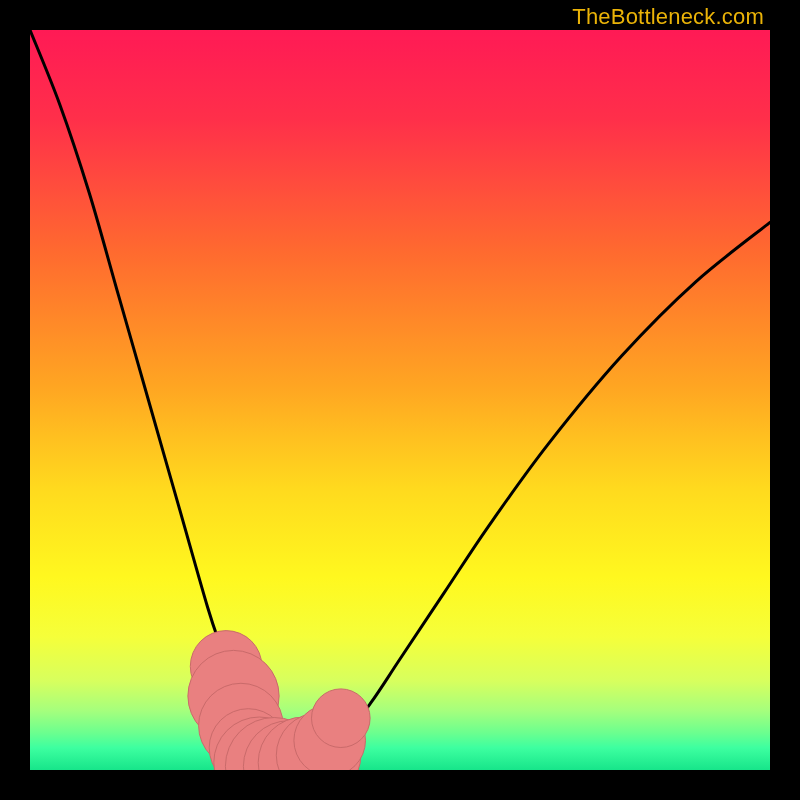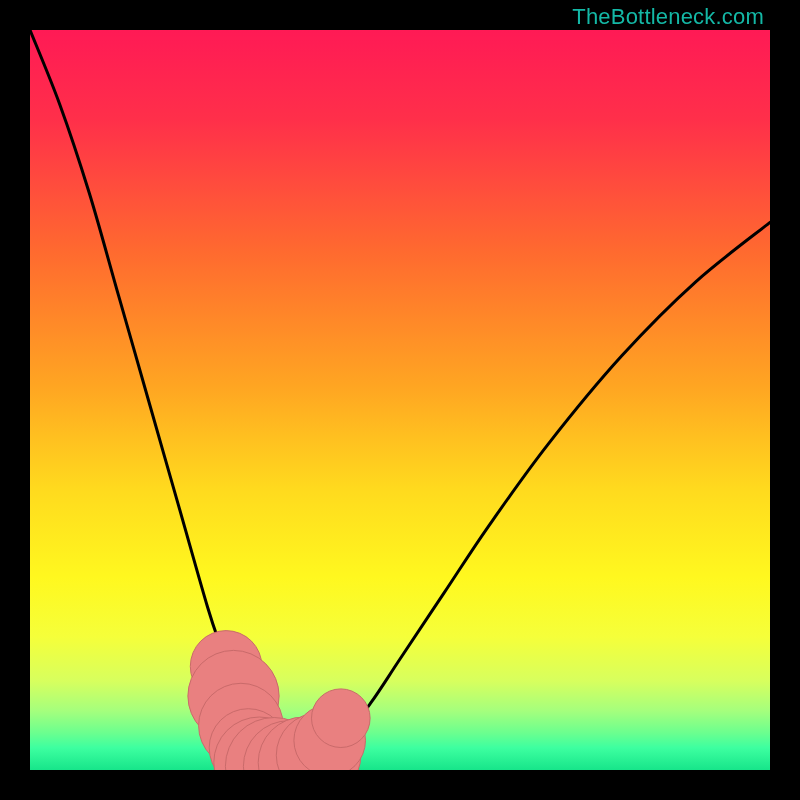--- a/index.html
+++ b/index.html
@@ -38,21 +38,21 @@
     position: absolute;
     left: 0;
     top: 0;
     width: 100%;
     height: 100%;
   }
   .watermark {
     position: absolute;
     top: 4px;
     right: 36px;
-    color: #14b8a6;
+    color: #eab308;
     font-size: 22px;
     font-weight: 500;
     letter-spacing: 0.2px;
   }
 </style>
 </head>
 <body>
 
 <div class="frame">
   <div class="watermark">TheBottleneck.com</div>

